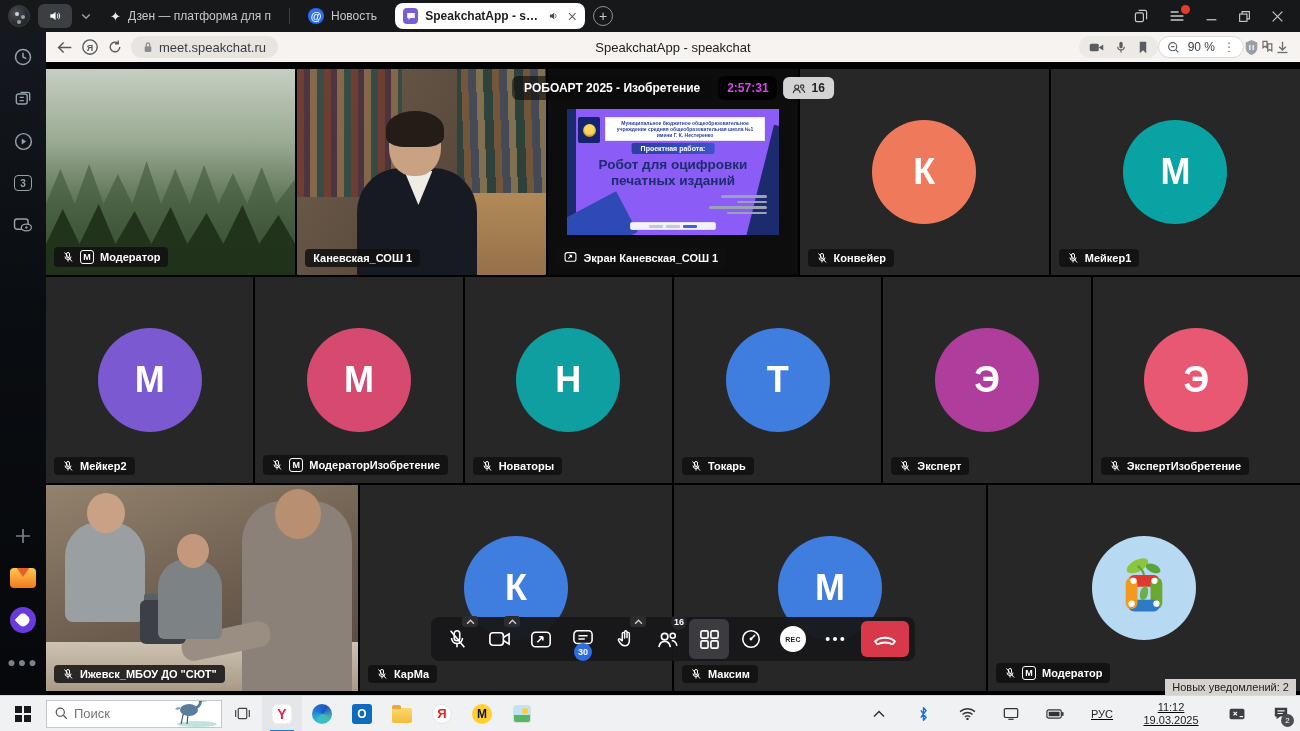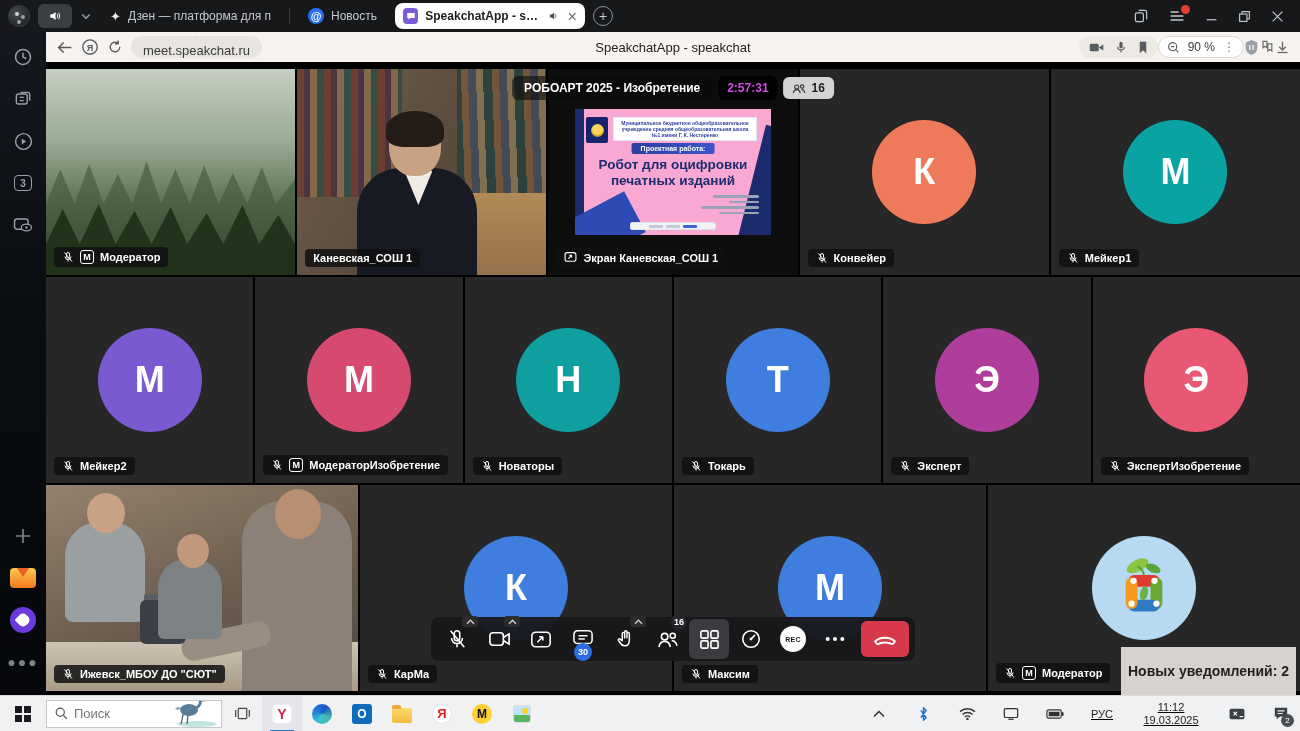--- a/index.html
+++ b/index.html
@@ -28,21 +28,21 @@
   .sparkle { color:#e8eaec; font-size:13px; }
   .at-icon { width:16px; height:16px; border-radius:50%; background:#2a6ef2; color:#fff; font-size:11px; font-weight:bold; display:flex; align-items:center; justify-content:center; }
   .app-sq { width:16px; height:16px; border-radius:4px; background:#7b5bd6; display:flex; align-items:center; justify-content:center; }
   .newtab { width:20px; height:20px; border-radius:50%; border:1.5px solid #8d9196; color:#c6c9cc; font-size:14px; display:flex; align-items:center; justify-content:center; }
   .win-ctrls { margin-left:auto; display:flex; align-items:center; gap:20px; padding-right:8px; color:#c6c9cc; }
   .menu-ico { position:relative; }
   .menu-dot { position:absolute; right:-5px; top:-4px; width:9px; height:9px; border-radius:50%; background:#e63b2f; }
 
   
   .nav-ico { color:#55585c; display:flex; align-items:center; }
-  .url-pill { background:#e8e5e1; border-radius:13px; height:22px; display:flex; align-items:center; gap:6px; padding:0 12px; font-size:13px; color:#3a3c3e;flex-direction:column; }
+  .url-pill { background:#e8e5e1; border-radius:13px; height:22px; display:flex; align-items:center; gap:6px; padding:0 12px; font-size:13px; color:#3a3c3e; }
   .page-title { position:absolute; left:0; right:0; text-align:center; font-size:13px; color:#222; pointer-events:none; }
   .nav-right { margin-left:auto; display:flex; align-items:center; z-index:2; }
   .media-pill { background:#edeae6; border-radius:12px; height:22px; display:flex; align-items:center; gap:12px; padding:0 10px; }
   .zoom-pill { background:#fff; border:1px solid #dcd9d5; border-radius:12px; height:22px; display:flex; align-items:center; gap:8px; padding:0 8px; font-size:12px; color:#3a3c3e; }
   .zoom-dots { color:#6a6d70; font-size:12px; }
 
   
   .sb-ico { width:34px; height:34px; display:flex; align-items:center; justify-content:center; color:#98a0a8; margin-bottom:8px; }
   .sb-top { display:flex; flex-direction:column; align-items:center; }
   .sb-bottom { margin-top:auto; display:flex; flex-direction:column; align-items:center; }
@@ -82,21 +82,21 @@
   .k-kid1 { position:absolute; left:6%; top:18%; width:80px; height:100px; background:#9aa0a2; border-radius:34px 34px 8px 8px; }
   .k-kid1h { position:absolute; left:13%; top:4%; width:38px; height:40px; background:#c9a184; border-radius:50%; }
   .k-kid2 { position:absolute; left:36%; top:36%; width:64px; height:80px; background:#7d8284; border-radius:28px 28px 6px 6px; }
   .k-kid2h { position:absolute; left:42%; top:24%; width:32px; height:34px; background:#c3987c; border-radius:50%; }
   .k-robot { position:absolute; left:30%; top:56%; width:46px; height:44px; background:#3c3f45; border-radius:6px; box-shadow:0 -10px 0 -4px #5a5f66; }
   .k-adult { position:absolute; right:2%; top:8%; width:110px; height:92%; background:#8c8178; border-radius:40px 40px 0 0; }
   .k-adulth { position:absolute; right:12%; top:2%; width:46px; height:50px; background:#b98f72; border-radius:50%; }
   .k-arm { position:absolute; right:28%; bottom:18%; width:90px; height:26px; background:#9a8e82; border-radius:12px; transform:rotate(-12deg); }
   
   .m-screen { background:#0d0d0d; display:flex; align-items:center; justify-content:center; }
-  .slide { width:196px; height:126px; background:#f9a8d4; position:relative; overflow:hidden; }
+  .slide { width:212px; height:126px; background:#8b5cf6; position:relative; overflow:hidden; }
   .slide-band { position:absolute; left:0; top:0; bottom:0; width:9px; background:#1c2a6e; }
   .slide-diag1 { position:absolute; left:-6px; bottom:-16px; width:70px; height:46px; background:#2e4bb5; transform:rotate(-28deg); }
   .slide-diag2 { position:absolute; right:-14px; top:18px; width:34px; height:120px; background:#1c2a6e; transform:rotate(14deg); }
   .slide-logo { position:absolute; left:11px; top:8px; width:22px; height:26px; background:#14236b; border-radius:2px; display:flex; align-items:center; justify-content:center; }
   .slide-logo::after { content:""; width:13px; height:13px; border-radius:50%; background:radial-gradient(circle at 50% 40%, #ffd65c 0 45%, #c79a2a 70%, #8a6a1a); }
   .slide-head { position:absolute; left:38px; top:8px; right:14px; background:#fff; border:1px solid #e4e7f2; padding:2px 3px; font-size:5px; line-height:6px; color:#2b3fa0; font-weight:bold; text-align:center; }
   .slide-pill { position:absolute; left:50%; top:34px; transform:translateX(-50%); background:linear-gradient(90deg,#2b3fa0,#3d55c8); color:#fff; font-size:7px; font-weight:bold; padding:2px 9px; border-radius:2px; white-space:nowrap; }
   .slide-title { position:absolute; left:10px; right:10px; top:48px; text-align:center; color:#1d2c6e; font-size:13.5px; line-height:16px; font-weight:bold; }
   .slide-sub { position:absolute; right:12px; top:86px; display:flex; flex-direction:column; align-items:flex-end; gap:3px; }
   .slide-sub i { display:block; height:2.5px; background:#9aa2b8; border-radius:2px; }
@@ -117,21 +117,21 @@
   .ctrlbar { position:absolute; left:50%; bottom:34px; transform:translateX(-50%); height:44px; background:rgba(24,24,26,.96); border-radius:8px; display:flex; align-items:center; padding:0 6px; gap:2px; z-index:20; }
   .cbtn { width:40px; height:40px; display:flex; align-items:center; justify-content:center; position:relative; color:#fff; border-radius:6px; }
   .cbtn.activebg { background:#3c3c40; }
   .chev { position:absolute; top:-3px; right:-1px; width:16px; height:11px; background:#2c2c2f; border-radius:3px; display:flex; align-items:center; justify-content:center; }
   .badge-blue { position:absolute; bottom:-2px; left:50%; transform:translateX(-50%); min-width:18px; height:18px; border-radius:9px; background:#2d6ce5; color:#fff; font-size:9px; font-weight:bold; display:flex; align-items:center; justify-content:center; padding:0 3px; }
   .badge-dark { position:absolute; top:-5px; right:0; min-width:16px; height:16px; border-radius:8px; background:#26262a; color:#fff; font-size:9px; font-weight:bold; display:flex; align-items:center; justify-content:center; padding:0 3px; }
   .rec-btn { width:26px; height:26px; border-radius:50%; background:#fff; color:#1a1a1a; font-size:7px; font-weight:bold; display:flex; align-items:center; justify-content:center; letter-spacing:.3px; }
   .hang-btn { width:48px; height:36px; background:#d7394a; border-radius:6px; display:flex; align-items:center; justify-content:center; margin-left:4px; }
 
   
-  .toast { position:absolute; right:4px; bottom:0; background:#d6d3cf; color:#222; font-size:14px; padding:16px 7px; z-index:30;font-weight:bold; }
+  .toast { position:absolute; right:4px; bottom:0; background:#d6d3cf; color:#222; font-size:11px; padding:2px 7px; z-index:30; }
 
   
   .start-btn { width:46px; height:36px; display:flex; align-items:center; justify-content:center; }
   .win-logo { width:16px; height:16px; display:grid; grid-template-columns:7px 7px; grid-template-rows:7px 7px; gap:2px; }
   .win-logo i { background:#17191c; display:block; }
   .search-box { width:176px; height:28px; background:#fff; border:1px solid #c6c7c9; display:flex; align-items:center; gap:6px; padding:0 8px; position:relative; overflow:hidden; }
   .search-box input { border:none; outline:none; font-size:13px; color:#444; width:90px; font-family:"Liberation Sans",sans-serif; background:transparent; }
   .bird { position:absolute; right:2px; bottom:0; }
   .tb-ico { width:40px; height:36px; display:flex; align-items:center; justify-content:center; position:relative; }
   .tb-ico.appactive { background:#e4e6e9; }

